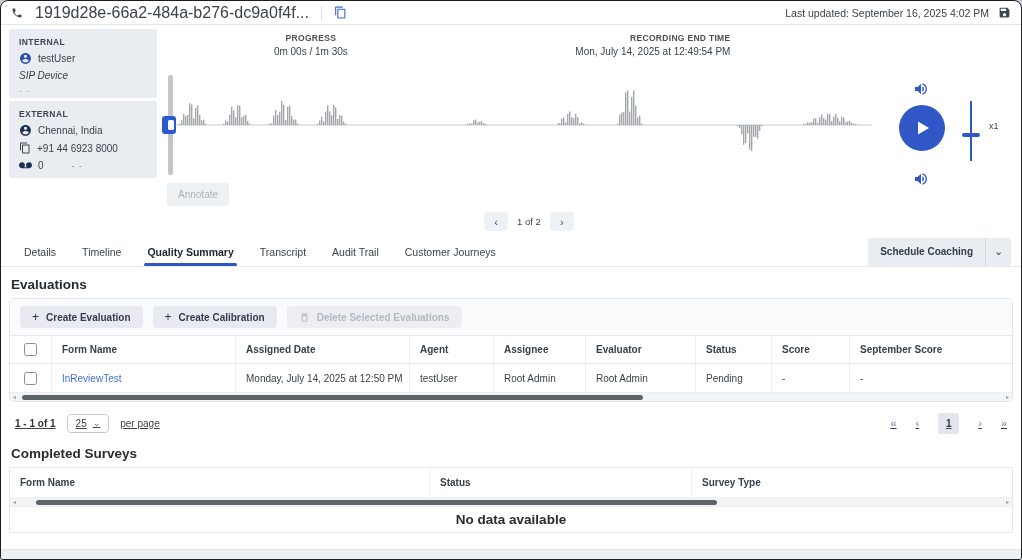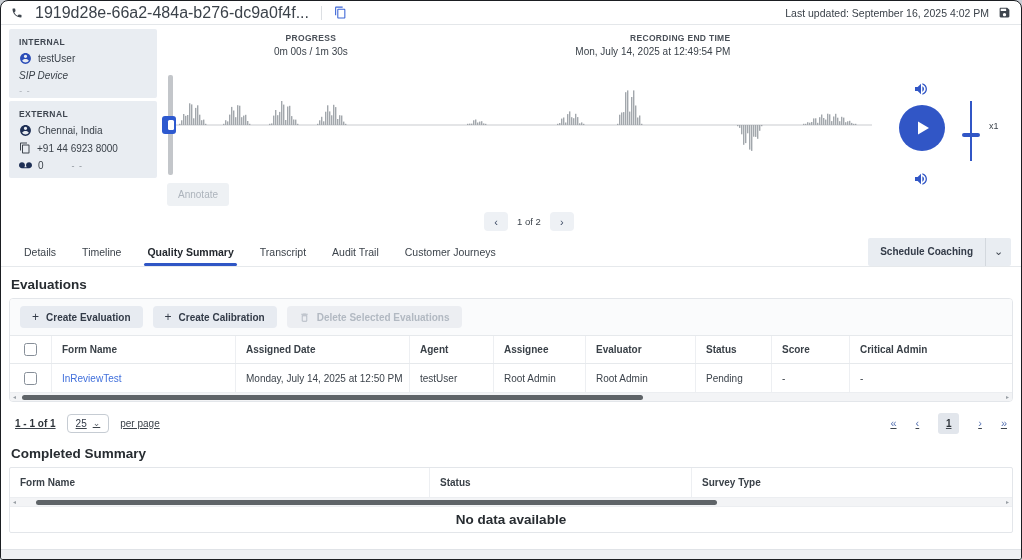--- a/index.html
+++ b/index.html
@@ -428,21 +428,21 @@
         <div class="cell-check">
             <span class="checkbox"></span>
           </div>
         <div>Form Name</div>
         <div>Assigned Date</div>
         <div>Agent</div>
         <div>Assignee</div>
         <div>Evaluator</div>
         <div>Status</div>
         <div>Score</div>
-        <div>Critical Admin</div>
+        <div>September Score</div>
       </div>
 
       <div class="grid-row rowr">
         <div class="cell-check">
             <span class="checkbox"></span>
           </div>
         <div>
             <span class="link">InReviewTest</span>
           </div>
         <div>Monday, July 14, 2025 at 12:50 PM</div>
@@ -471,21 +471,21 @@
       <span class="spacer"></span>
       <div class="pager">
         <span class="nav">«</span>
         <span class="nav">‹</span>
         <span class="page-box">1</span>
         <span class="nav">›</span>
         <span class="nav">»</span>
       </div>
     </div>
 
-    <div class="section-title" style="margin-top:2px">Completed Summary</div>
+    <div class="section-title" style="margin-top:2px">Completed Surveys</div>
 
     <div class="surveys-card">
       <div class="sv-grid">
         <div>Form Name</div>
         <div>Status</div>
         <div>Survey Type</div>
       </div>
       <div class="hscroll">
         <span class="hs-arrow l">◂</span>
         <div class="hs-thumb"></div>

